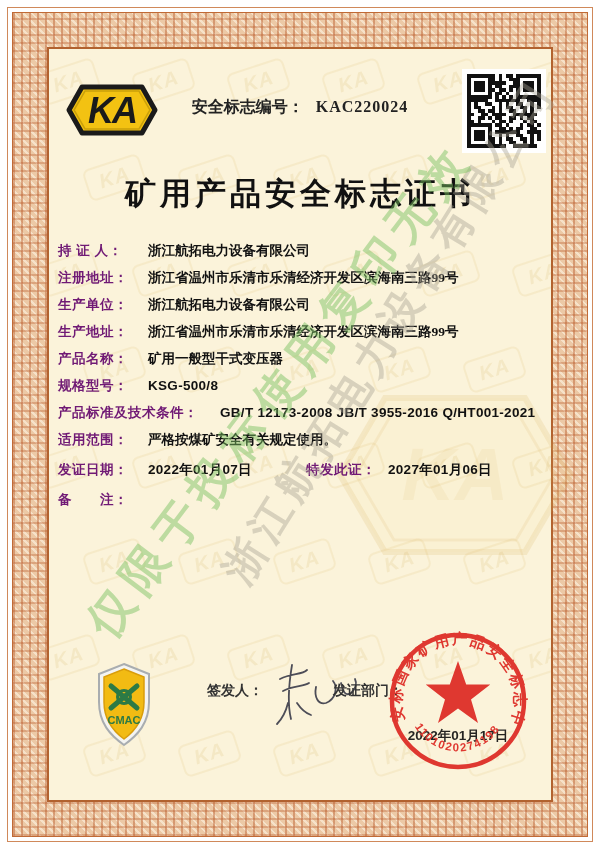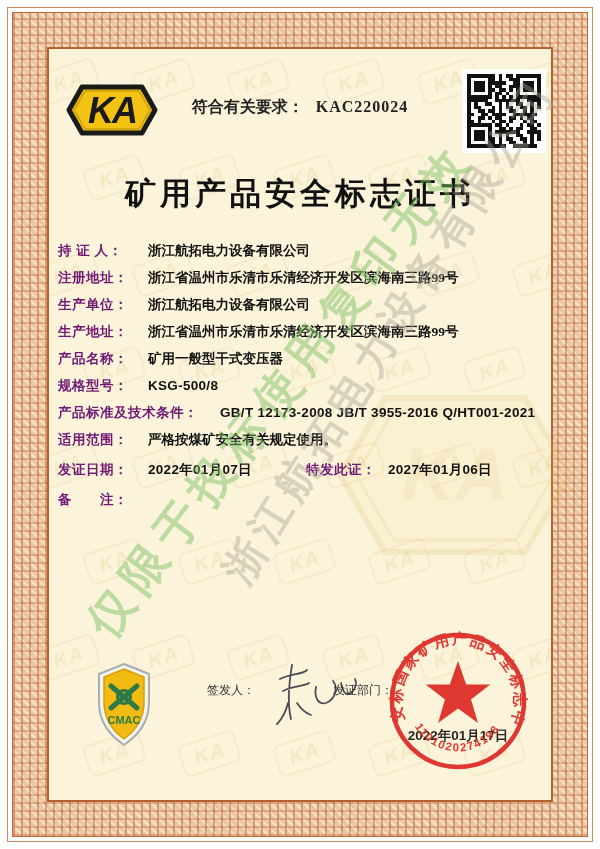--- a/index.html
+++ b/index.html
@@ -51,21 +51,21 @@
   .v-kai{font-family:"Liberation Serif",serif;font-weight:700;}
   .v-bold{font-weight:700;letter-spacing:.3px;}
   .frow.dates .fvalue.d1{flex:0 0 158px;}
   .frow.dates .flabel.l2{flex:0 0 82px;}
   .frow.gap{margin-top:10px;}
   .statement{position:absolute;left:58px;right:52px;top:574px;
       font-size:13.5px;font-weight:700;line-height:15.5px;color:#111;
       text-align:justify;text-indent:2em;letter-spacing:.2px;}
   
   .cmac{position:absolute;left:95px;top:662px;}
-  .signer-label,.dept-label{position:absolute;font-size:12px;font-weight:400;color:#333;}
+  .signer-label,.dept-label{position:absolute;font-size:14px;font-weight:700;color:#333;}
   .signer-label{left:207px;top:682px;}
   .dept-label{left:333px;top:682px;}
   .signature{position:absolute;left:262px;top:655px;}
   .seal{position:absolute;left:383px;top:627px;z-index:4;opacity:.93;}
   [data-interactable]{cursor:default;}
 </style>
 </head>
 <body>
 
 <div class="page" data-interactable="false">
@@ -133,21 +133,21 @@
 
   <div class="content">
 
     <svg class="ka-logo" width="92" height="60" viewBox="0 0 92 60" data-interactable="false">
       <polygon points="3,30 16,7 76,7 89,30 76,53 16,53" fill="#f3c212" stroke="#1a1a1a" stroke-width="5" stroke-linejoin="round"></polygon>
       <polygon points="8,30 19,11 73,11 84,30 73,49 19,49" fill="none" stroke="#caa00a" stroke-width="1.5"></polygon>
       <text x="46" y="43" text-anchor="middle" font-size="36" font-weight="900" font-style="italic" letter-spacing="-2" fill="#1a1a1a" data-interactable="false">KA</text>
     </svg>
 
     <div class="header-no" data-interactable="false">
-      <span data-interactable="false">符合有关要求：</span><span class="num" data-interactable="false">KAC220024</span>
+      <span data-interactable="false">安全标志编号：</span><span class="num" data-interactable="false">KAC220024</span>
     </div>
 
     <div class="qr" data-interactable="false">
       <div class="qr-grid" data-interactable="false">
           <div class="b"></div>
           <div class="b"></div>
           <div class="b"></div>
           <div class="b"></div>
           <div class="b"></div>
           <div class="b"></div>

